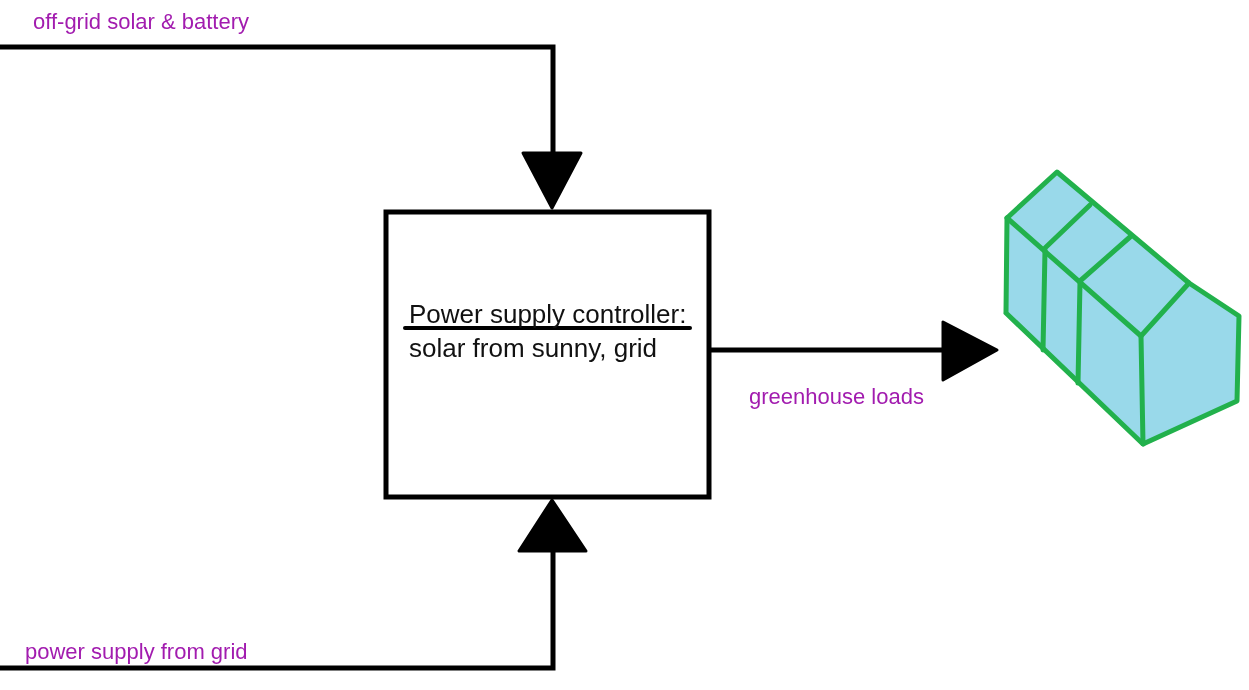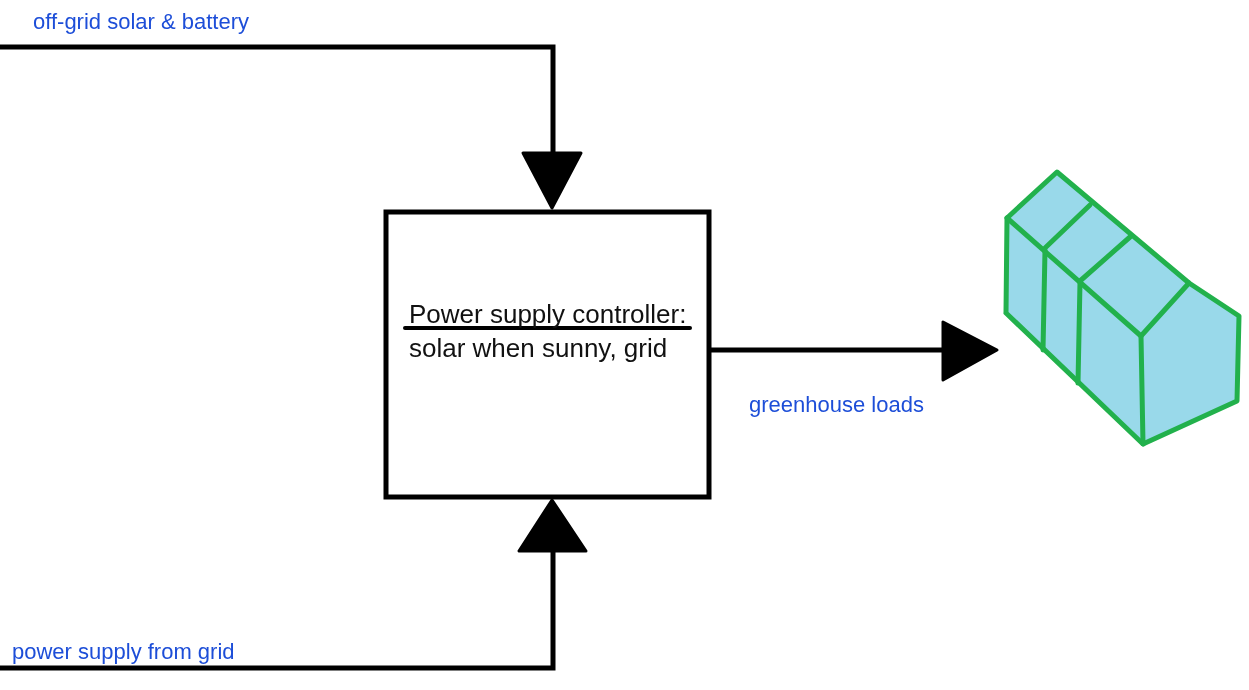--- a/index.html
+++ b/index.html
@@ -1,22 +1,22 @@
 <!DOCTYPE html>
 <html><head>
   <meta charset="utf-8">
   <style>
     html, body { margin: 0; padding: 0; background: #ffffff; }
     body { width: 1249px; height: 690px; position: relative; overflow: hidden;
            font-family: "Liberation Sans", "DejaVu Sans", sans-serif; }
     #diagram { position: absolute; left: 0; top: 0; }
-    .lbl { position: absolute; font-size: 22px; color: #1d4ed8; white-space: nowrap; line-height: 26px; }
+    .lbl { position: absolute; font-size: 22px; color: #a21caf; white-space: nowrap; line-height: 26px; }
     #lbl-solar { left: 33px; top: 9px; }
-    #lbl-grid { left: 12px; top: 639px; }
-    #lbl-loads { left: 749px; top: 392px; }
+    #lbl-grid { left: 25px; top: 639px; }
+    #lbl-loads { left: 749px; top: 384px; }
     #ctrl-text { position: absolute; left: 409px; top: 297px; font-size: 26px; line-height: 34px; color: #111111; white-space: nowrap; }
   </style>
 </head>
 <body>
 
 <svg id="diagram" width="1249" height="690" viewBox="0 0 1249 690">
 
   <polyline points="0,47 553,47 553,155" fill="none" stroke="#000" stroke-width="5"></polyline>
   <polygon points="523,153 581,153 552,208" fill="#000" stroke="#000" stroke-width="3" stroke-linejoin="round"></polygon>
 
@@ -46,14 +46,14 @@
     <line x1="1141" y1="336" x2="1143" y2="444"></line>
   </g>
 </svg>
 
 <div class="lbl" id="lbl-solar">off-grid solar &amp; battery</div>
 <div class="lbl" id="lbl-grid">power supply from grid</div>
 <div class="lbl" id="lbl-loads">greenhouse loads</div>
 
 <div id="ctrl-text">
   <div>Power supply controller:</div>
-  <div>solar when sunny, grid</div>
+  <div>solar from sunny, grid</div>
 </div>
 
 </body></html>

